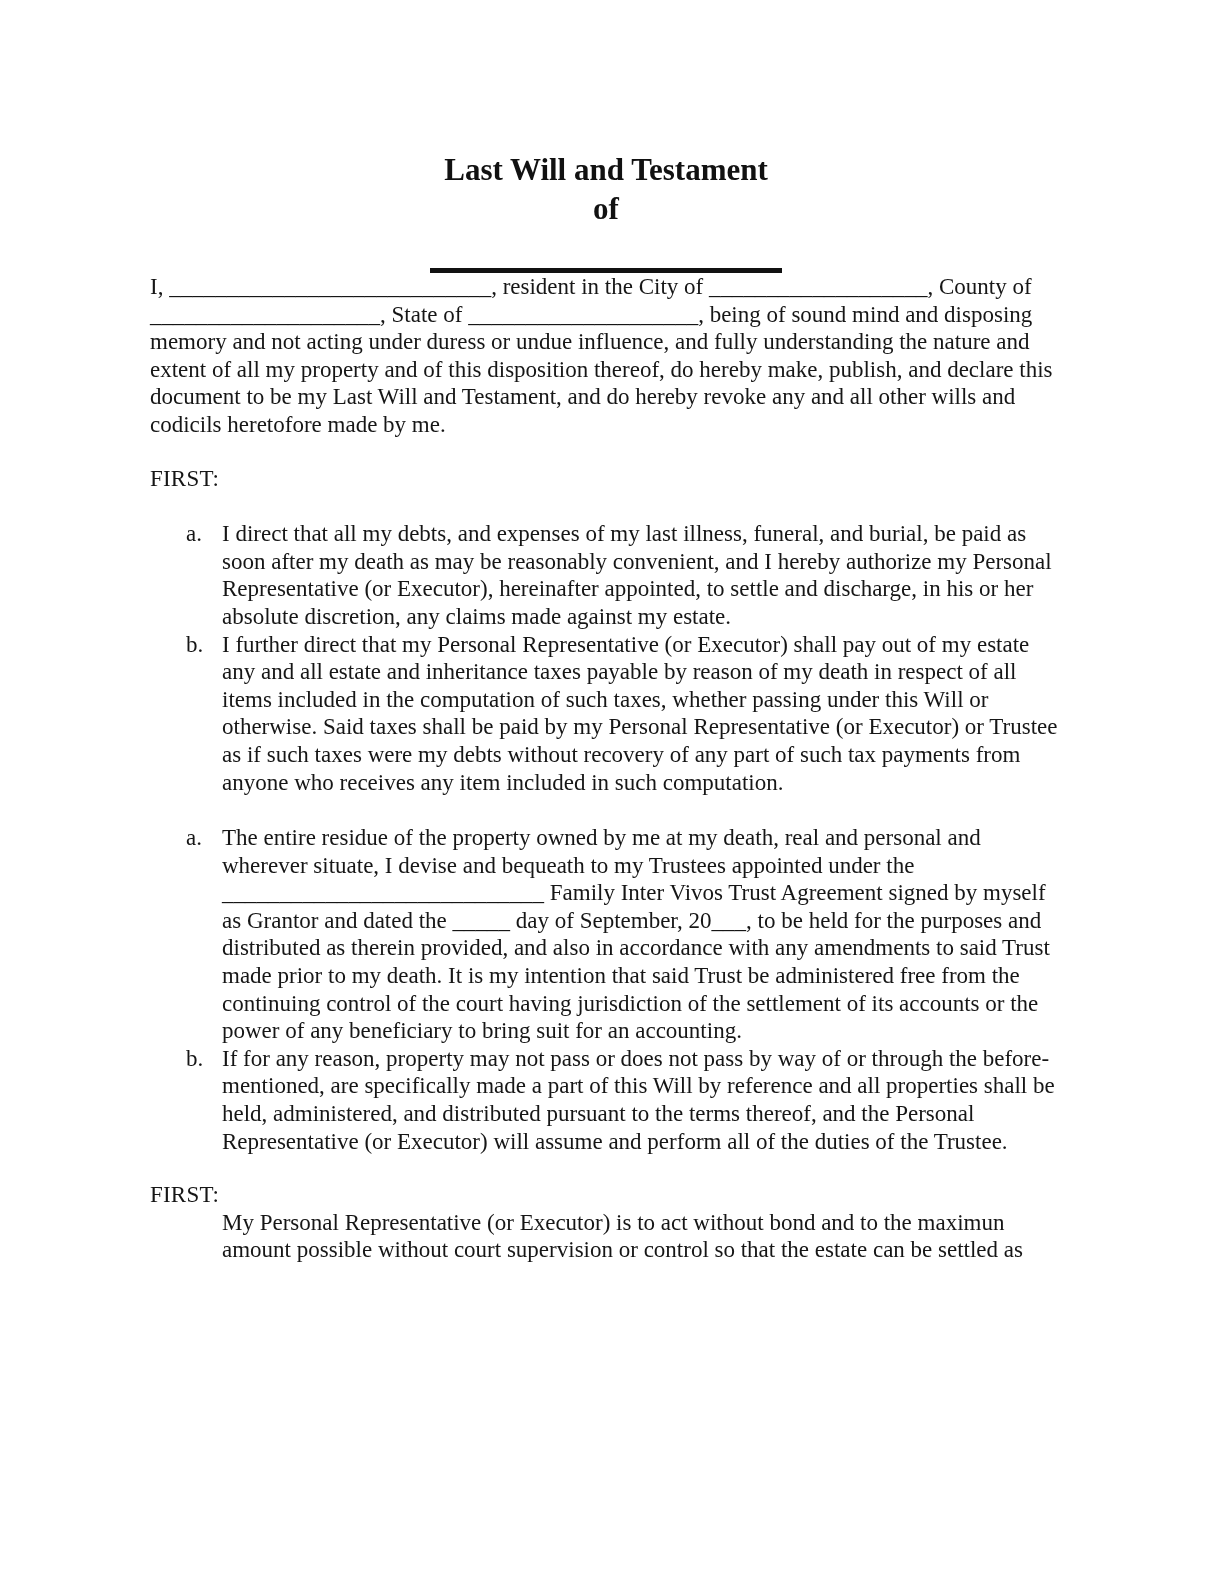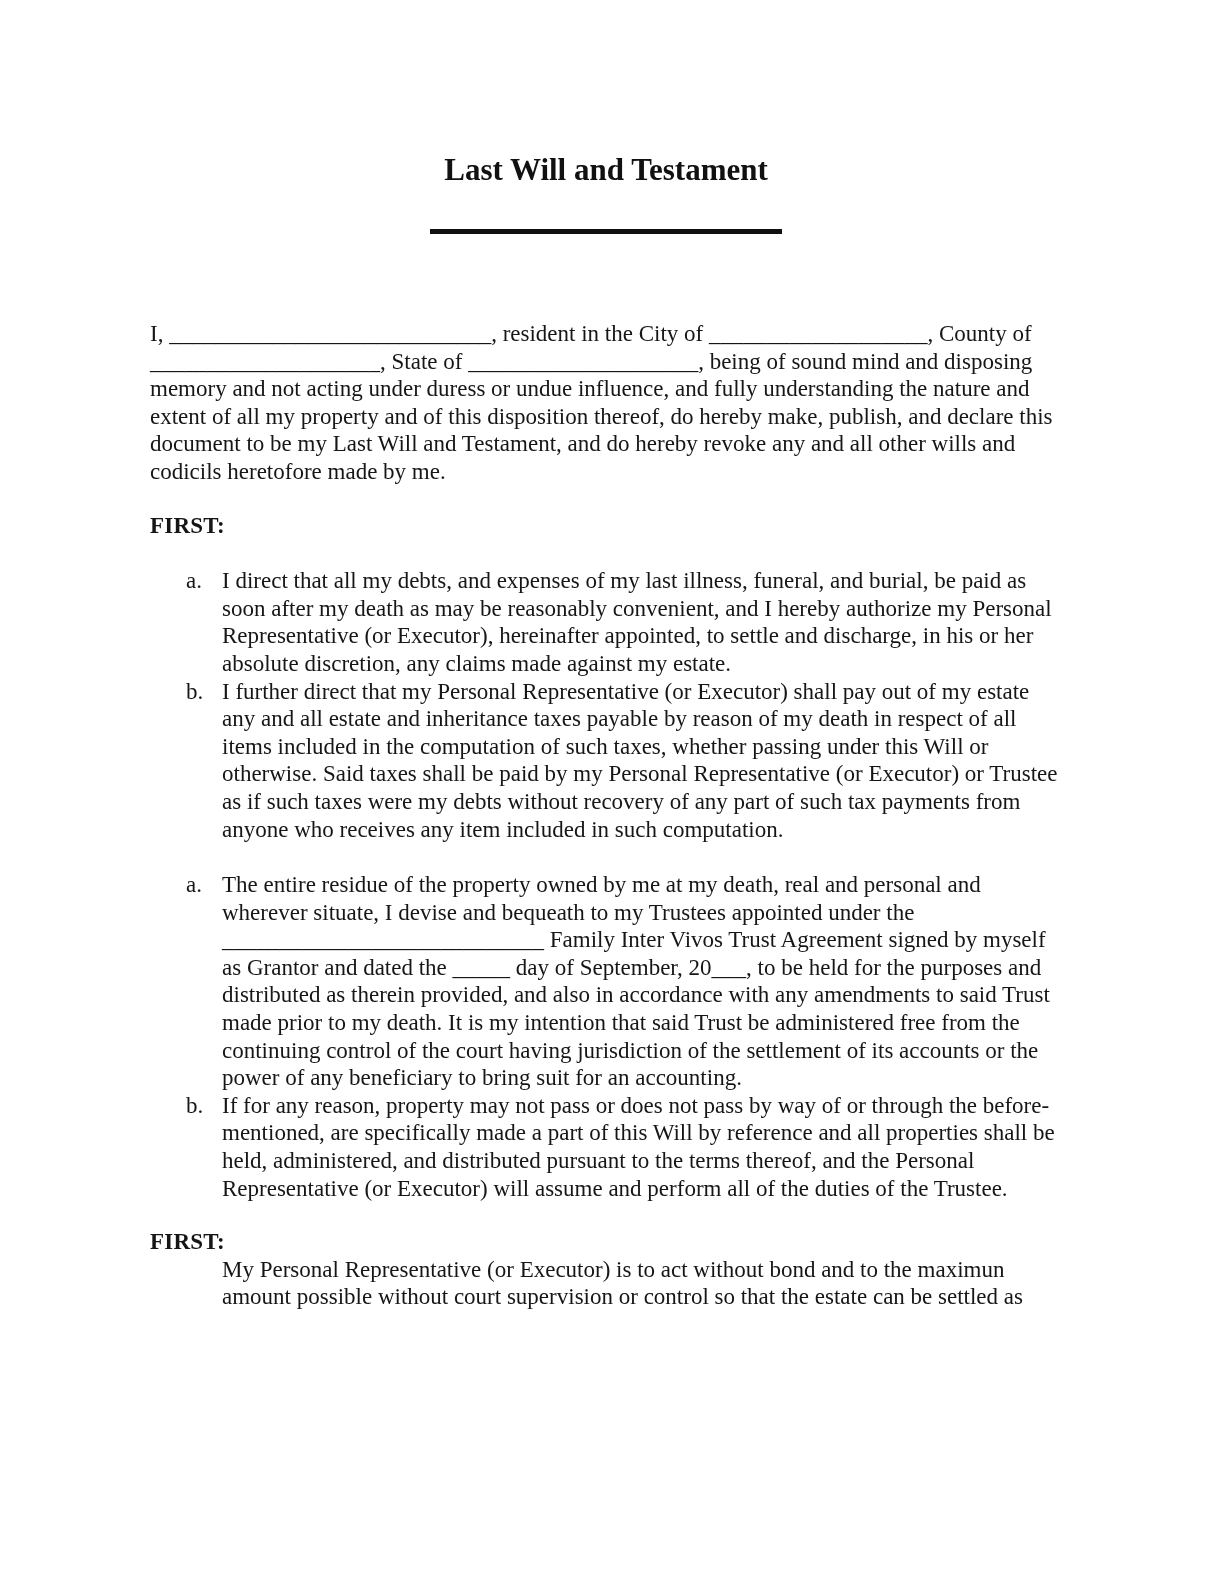--- a/index.html
+++ b/index.html
@@ -28,25 +28,24 @@
     line-height: 39px;
     color: #111111;
   }
   .name-line {
     width: 352px;
     border-bottom: 5px solid #111111;
     margin: 40px auto 0 auto;
     height: 0;
   }
   .intro {
-    margin-top: 86px;
     text-align: left;
   }
   .section-heading {
-    font-weight: bold;
+    font-weight: normal;
     margin-top: 26px;
     letter-spacing: 0.2px;
   }
   .item-list {
     margin-top: 28px;
   }
   .list-item {
     display: flex;
     align-items: flex-start;
   }
@@ -62,20 +61,21 @@
   }
 </style>
 </head>
 <body>
 
 <div class="page">
   <div class="content">
 
     <div class="title-block">
       <div>Last Will and Testament</div>
+      <div>of</div>
     </div>
 
     <div class="name-line"></div>
 
     <p class="intro">I, ____________________________, resident in the City of ___________________, County of ____________________, State of ____________________, being of sound mind and disposing memory and not acting under duress or undue influence, and fully understanding the nature and extent of all my property and of this disposition thereof, do hereby make, publish, and declare this document to be my Last Will and Testament, and do hereby revoke any and all other wills and codicils heretofore made by me.</p>
 
     <div class="section-heading">FIRST:</div>
     <div class="item-list">
       <div class="list-item">
         <span class="list-marker">a.</span>

